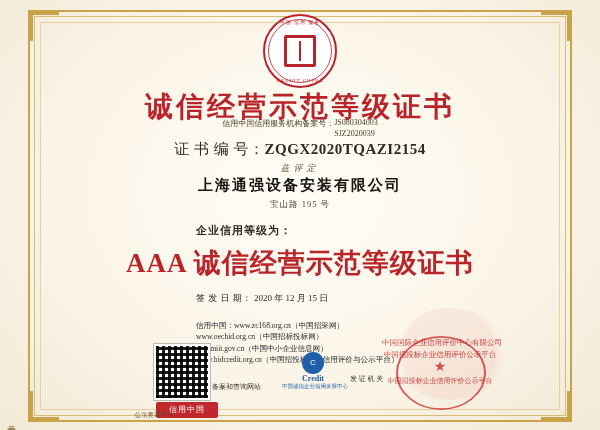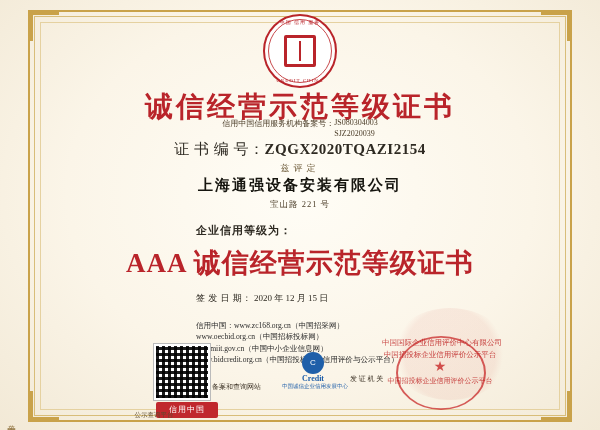--- a/index.html
+++ b/index.html
@@ -89,21 +89,21 @@
   .codes .label{white-space:nowrap;}
   .codes .nums{display:flex;flex-direction:column;line-height:1.35;justify-content:space-between;}
 
   .certno{
     position:absolute;left:0;right:0;top:140px;text-align:center;
     font-size:15px;color:#2e2a22;letter-spacing:.5px;
   }
   .certno b{font-weight:bold;}
   .awarded{
     position:absolute;left:0;right:0;top:162px;text-align:center;
-    font-size:9px;color:#6b5836;letter-spacing:4px;
+    font-size:9px;color:#6b5836;letter-spacing:4px;font-style:italic;
   }
   .company{
     position:absolute;left:0;right:0;top:176px;text-align:center;
     font-size:15px;font-weight:bold;color:#16150f;letter-spacing:2px;
   }
   .addr{
     position:absolute;left:0;right:0;top:199px;text-align:center;
     font-size:8.5px;color:#4b3d28;letter-spacing:1px;
   }
   .grade-label{
@@ -232,21 +232,21 @@
       <span>SJZ2020039</span>
     </span>
   </div>
 
   <div class="certno">
     <span>证 书 编 号：</span><b>ZQGX2020TQAZI2154</b>
   </div>
 
   <div class="awarded">兹评定</div>
   <div class="company">上海通强设备安装有限公司</div>
-  <div class="addr">宝山路 221 号</div>
+  <div class="addr">宝山路 195 号</div>
 
   <div class="grade-label">企业信用等级为：</div>
   <div class="grade">AAA 诚信经营示范等级证书</div>
 
   <div class="meta">
     <div class="row">
       <span class="k">签 发 日 期：</span>
       <span>2020 年 12 月 15 日</span>
     </div>
   </div>

